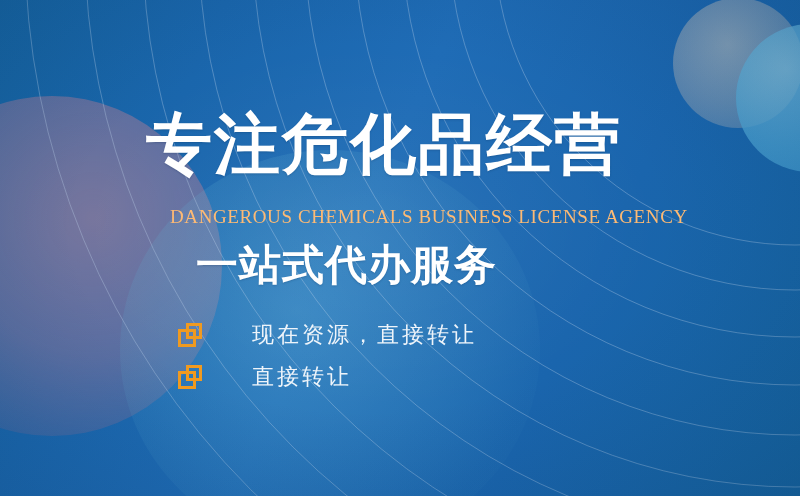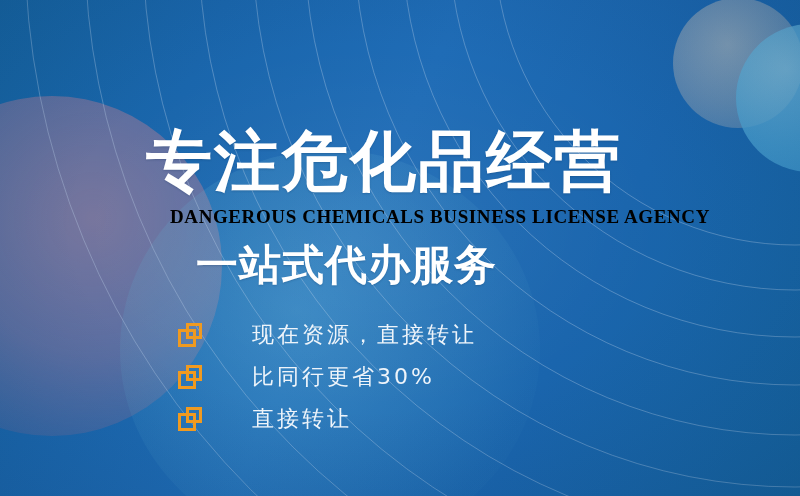--- a/index.html
+++ b/index.html
@@ -124,38 +124,38 @@
     position: absolute;
     left: 0;
     top: 0;
     width: 800px;
     height: 496px;
   }
 
   .headline {
     position: absolute;
     left: 146px;
-    top: 129px;
+    top: 112px;
     color: #ffffff;
     font-family: "DejaVu Sans", "Liberation Sans", sans-serif;
     font-weight: bold;
     font-size: 66px;
     letter-spacing: 2px;
     line-height: 1;
     white-space: nowrap;
     text-shadow: 0 1px 2px rgba(8,40,78,0.22);
   }
 
   .subtitle-en {
     position: absolute;
     left: 170px;
     top: 206px;
-    color: #000000;
+    color: #fdba74;
     font-family: "Liberation Serif", "DejaVu Serif", serif;
-    font-weight: bold;
+    font-weight: normal;
     font-size: 19px;
     letter-spacing: 0.6px;
     white-space: nowrap;
   }
 
   .headline-2 {
     position: absolute;
     left: 196px;
     top: 244px;
     color: #ffffff;
@@ -241,29 +241,20 @@
       <div class="bullet-row">
         <span class="bullet-icon">
           <svg width="24" height="24" viewBox="0 0 24 24" xmlns="http://www.w3.org/2000/svg">
             <rect x="9.5" y="1.5" width="13" height="13" fill="none" stroke="#f09a20" stroke-width="3"></rect>
             <rect x="1.5" y="7.5" width="15" height="15" fill="none" stroke="#f09a20" stroke-width="3"></rect>
           </svg>
         </span>
         <span class="bullet-text">现在资源，直接转让</span>
       </div>
 
-      <div class="bullet-row">
-        <span class="bullet-icon">
-          <svg width="24" height="24" viewBox="0 0 24 24" xmlns="http://www.w3.org/2000/svg">
-            <rect x="9.5" y="1.5" width="13" height="13" fill="none" stroke="#f09a20" stroke-width="3"></rect>
-            <rect x="1.5" y="7.5" width="15" height="15" fill="none" stroke="#f09a20" stroke-width="3"></rect>
-          </svg>
-        </span>
-        <span class="bullet-text">比同行更省30%</span>
-      </div>
 
       <div class="bullet-row">
         <span class="bullet-icon">
           <svg width="24" height="24" viewBox="0 0 24 24" xmlns="http://www.w3.org/2000/svg">
             <rect x="9.5" y="1.5" width="13" height="13" fill="none" stroke="#f09a20" stroke-width="3"></rect>
             <rect x="1.5" y="7.5" width="15" height="15" fill="none" stroke="#f09a20" stroke-width="3"></rect>
           </svg>
         </span>
         <span class="bullet-text">直接转让</span>
       </div>

